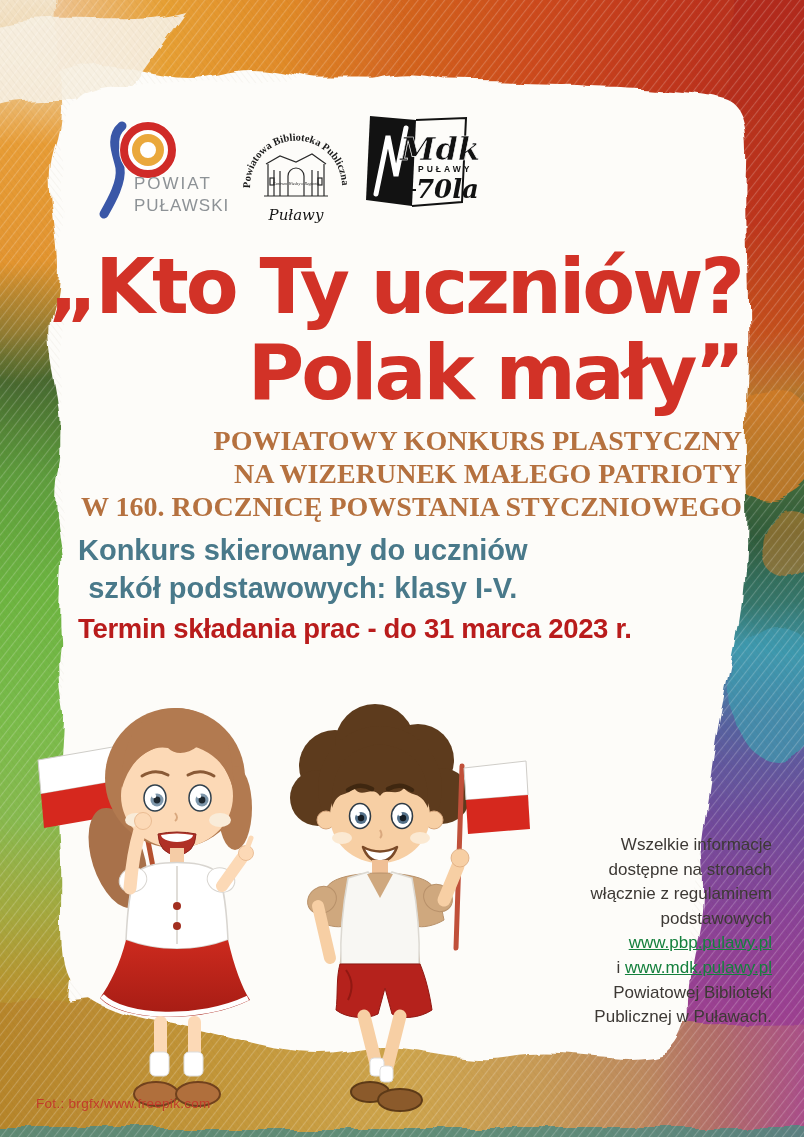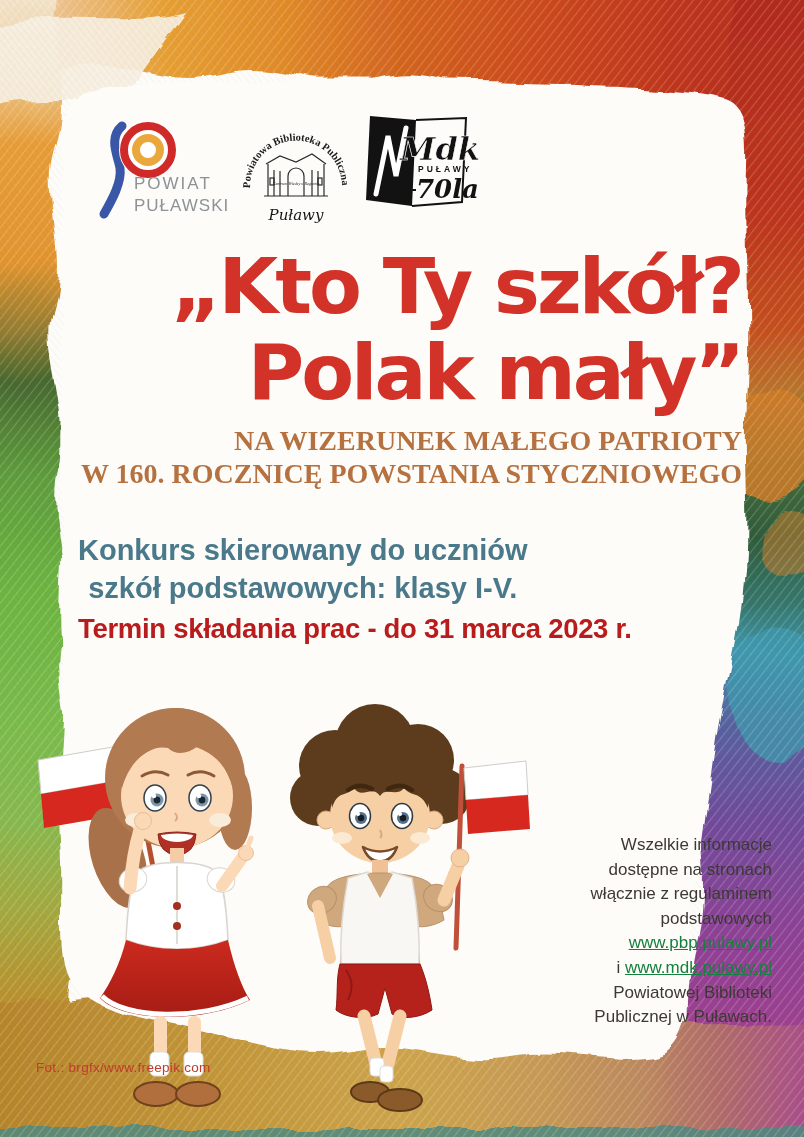--- a/index.html
+++ b/index.html
@@ -29,21 +29,21 @@
   .audience span{display:block;}
 
   .deadline{position:absolute;left:78px;top:613px;color:#b91c1c;
             font-weight:bold;font-size:27.5px;white-space:nowrap;letter-spacing:-0.3px;}
 
   .info{position:absolute;left:446px;top:833px;width:326px;text-align:right;
         color:#3d3935;font-size:17px;line-height:24.6px;}
   .info div{white-space:nowrap;}
   .info a{color:#15803d;margin-top:21px;}
 
-  .credit{position:absolute;left:36px;top:1060px;color:#c23b2a;font-size:13.5px;
+  .credit{position:absolute;left:36px;top:1096px;color:#c23b2a;font-size:13.5px;
           letter-spacing:0.3px;}
 
   text{user-select:none;}
 </style>
 </head>
 <body>
 
 <div class="poster">
 
   <svg class="layer frame-svg" width="804" height="1137" viewBox="0 0 804 1137" aria-hidden="true">
@@ -180,25 +180,26 @@
       <path d="M 58,14 L 108,12 L 104,96 L 54,100" fill="none" stroke="#121212" stroke-width="2"></path>
       <path d="M 18,88 L 30,30 L 38,70 L 48,22" fill="none" stroke="#fff" stroke-width="5" stroke-linecap="round"></path>
       <text x="42" y="54" font-family="DejaVu Serif, serif" font-style="italic" font-weight="bold" font-size="32" fill="#121212" stroke="#ffffff" stroke-width="0.6">Mdk.</text>
       <text x="60" y="66" font-family="Liberation Sans, sans-serif" font-size="8.5" letter-spacing="3" font-weight="bold" fill="#121212">PUŁAWY</text>
       <path d="M 44,84 L 58,84" stroke="#121212" stroke-width="2"></path>
       <text x="58" y="92" font-family="DejaVu Serif, serif" font-style="italic" font-weight="bold" font-size="26" fill="#121212">70lat</text>
     </svg>
   </div>
 
   <h1 class="title" style="margin:0;">
-    <span>„Kto Ty szkół?</span>
+    <span>„Kto Ty uczniów?</span>
     <span>Polak mały”</span>
   </h1>
 
   <div class="subtitle">
+    <span>POWIATOWY KONKURS PLASTYCZNY</span>
     <span>NA WIZERUNEK MAŁEGO PATRIOTY</span>
     <span>W 160. ROCZNICĘ POWSTANIA STYCZNIOWEGO</span>
   </div>
 
   <div class="audience">
     <span>Konkurs skierowany do uczniów</span>
     <span>szkół podstawowych: klasy I-V.</span>
   </div>
 
   <div class="deadline">Termin składania prac - do 31 marca 2023 r.</div>

